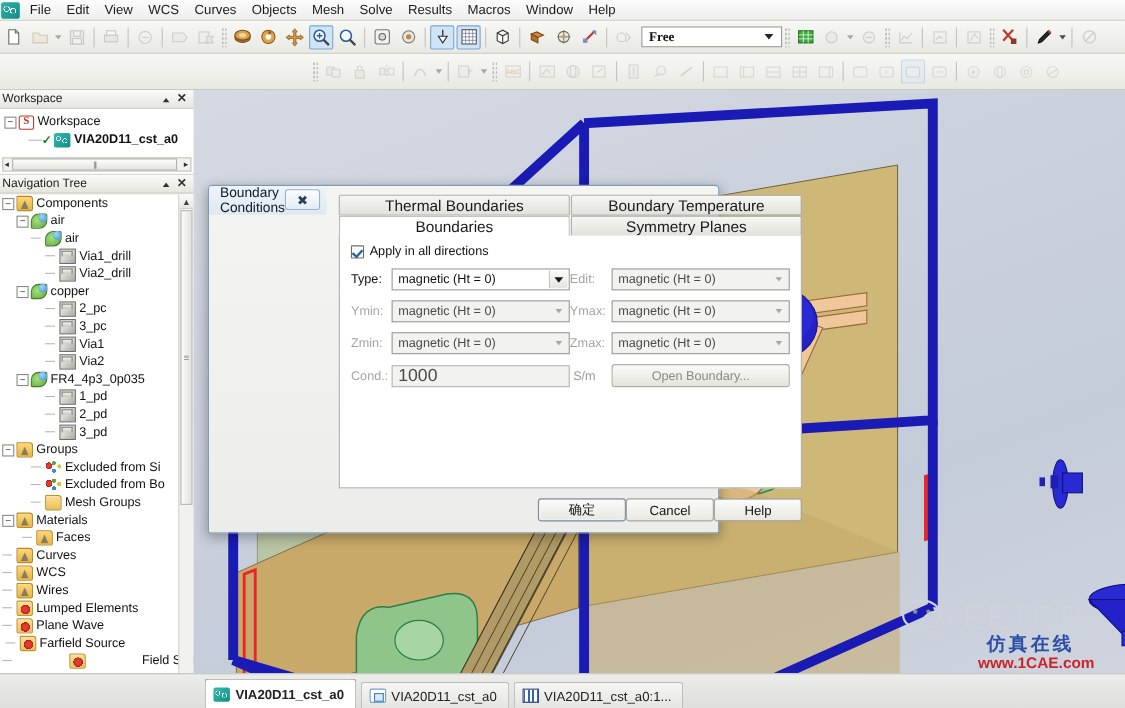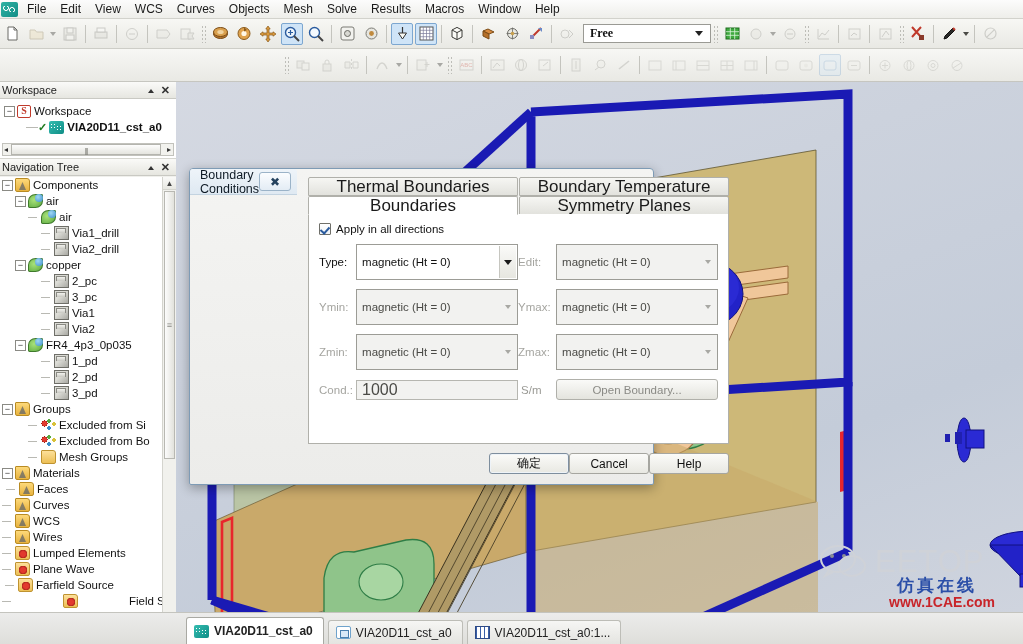--- a/index.html
+++ b/index.html
@@ -205,40 +205,40 @@
     border-radius: 3px 3px 0 0; }
   .dlg-title .t { font-size: 12.5px; color: #0e1a25; flex: 1; }
   .dlg-close { width: 32px; height: 19px; border: 1px solid #9bb3c8; border-radius: 3px;
     background: linear-gradient(#fbfdff,#e3ecf4); display: flex; align-items: center; justify-content: center;
     font-size: 12px; color: #24425e; }
 
   .dlg-body { flex: 1; padding: 8px 11px 10px 11px; display: flex; flex-direction: column; }
   .tabstrip { display: flex; flex-direction: column; }
   .tabrow { display: flex; height: 19px; }
   .tab { flex: 1; display: flex; align-items: center; justify-content: center;
-    font-size: 17px; color: #1a1a1a; background: linear-gradient(#f6f6f3,#e2e2dd);
+    font-size: 14px; color: #1a1a1a; background: linear-gradient(#f6f6f3,#e2e2dd);
     border: 1px solid #b0b0aa; margin-right: 1px; border-radius: 2px 2px 0 0; }
   .tab:last-child { margin-right: 0; }
   .tab.active { background: #fff; border-bottom-color: #fff; position: relative; z-index: 2; }
 
   .tabpane { flex: 1; background: #fff; border: 1px solid #b0b0aa; border-top: none;
     padding: 9px 10px 10px 10px; margin-top: -1px; }
 
   .chk-line { display: flex; align-items: center; gap: 5px; margin-bottom: 9px; }
   .chk { width: 12px; height: 12px; border: 1px solid #6f6f69; background: linear-gradient(#fff,#eef2f6);
     border-radius: 1px; position: relative; flex: none; }
   .chk.on::after { content: ""; position: absolute; left: 2px; top: 1px; width: 4px; height: 7px;
     border: solid #2a5b9e; border-width: 0 2px 2px 0; transform: rotate(42deg); }
   .chk-label { font-size: 11.5px; color: #111; }
 
   .grid { display: grid; grid-template-columns: 37px 162px 38px 162px; row-gap: 9px; align-items: center; }
   .glabel { font-size: 11.5px; color: #111; text-align: left; padding-right: 3px; }
   .glabel.dim { color: #a5a5a0; }
 
-  .combo { height: 36px; background: #fff; border: 1px solid #9c9c96;
+  .combo { height: 20px; background: #fff; border: 1px solid #9c9c96;
     display: flex; align-items: center; position: relative; padding-left: 5px;
     font-size: 11.5px; color: #111; }
   .combo.dim { background: #f2f2f0; }
   .combo.dim .cval { color: #4a4a46; }
   .combo .cbtn { position: absolute; right: 1px; top: 1px; bottom: 1px; width: 17px;
     display: flex; align-items: center; justify-content: center;
     background: linear-gradient(#fafaf8,#e6e6e0); border-left: 1px solid #c6c6c0; }
   .combo .cbtn::after { content: ""; border-left: 4px solid transparent;
     border-right: 4px solid transparent; border-top: 5px solid #1a1a1a; }
   .combo.dim .cbtn { background: transparent; border-left: none; }
@@ -774,21 +774,21 @@
         <div class="trow" style="padding-left: 28px;">
           <span class="tw-spacer" style="width: 13px;"><span style="display:inline-block;width:9px;height:1px;background:#b9b9b3;vertical-align:middle;"></span></span>
           <span class="ico ico-folder-plain"></span>
           <span class="tlabel">Mesh Groups</span>
         </div>
         <div class="trow" style="padding-left: 2px;">
           <span class="tw-exp">−</span>
           <span class="ico ico-folder"></span>
           <span class="tlabel">Materials</span>
         </div>
-        <div class="trow" style="padding-left: 6px;">
+        <div class="trow" style="padding-left: 20px;">
           <span class="tw-spacer" style="width: 13px;"><span style="display:inline-block;width:9px;height:1px;background:#b9b9b3;vertical-align:middle;"></span></span>
           <span class="ico ico-folder"></span>
           <span class="tlabel">Faces</span>
         </div>
         <div class="trow" style="padding-left: 2px;">
           <span class="tw-spacer" style="width: 13px;"><span style="display:inline-block;width:9px;height:1px;background:#b9b9b3;vertical-align:middle;"></span></span>
           <span class="ico ico-folder"></span>
           <span class="tlabel">Curves</span>
         </div>
         <div class="trow" style="padding-left: 2px;">

